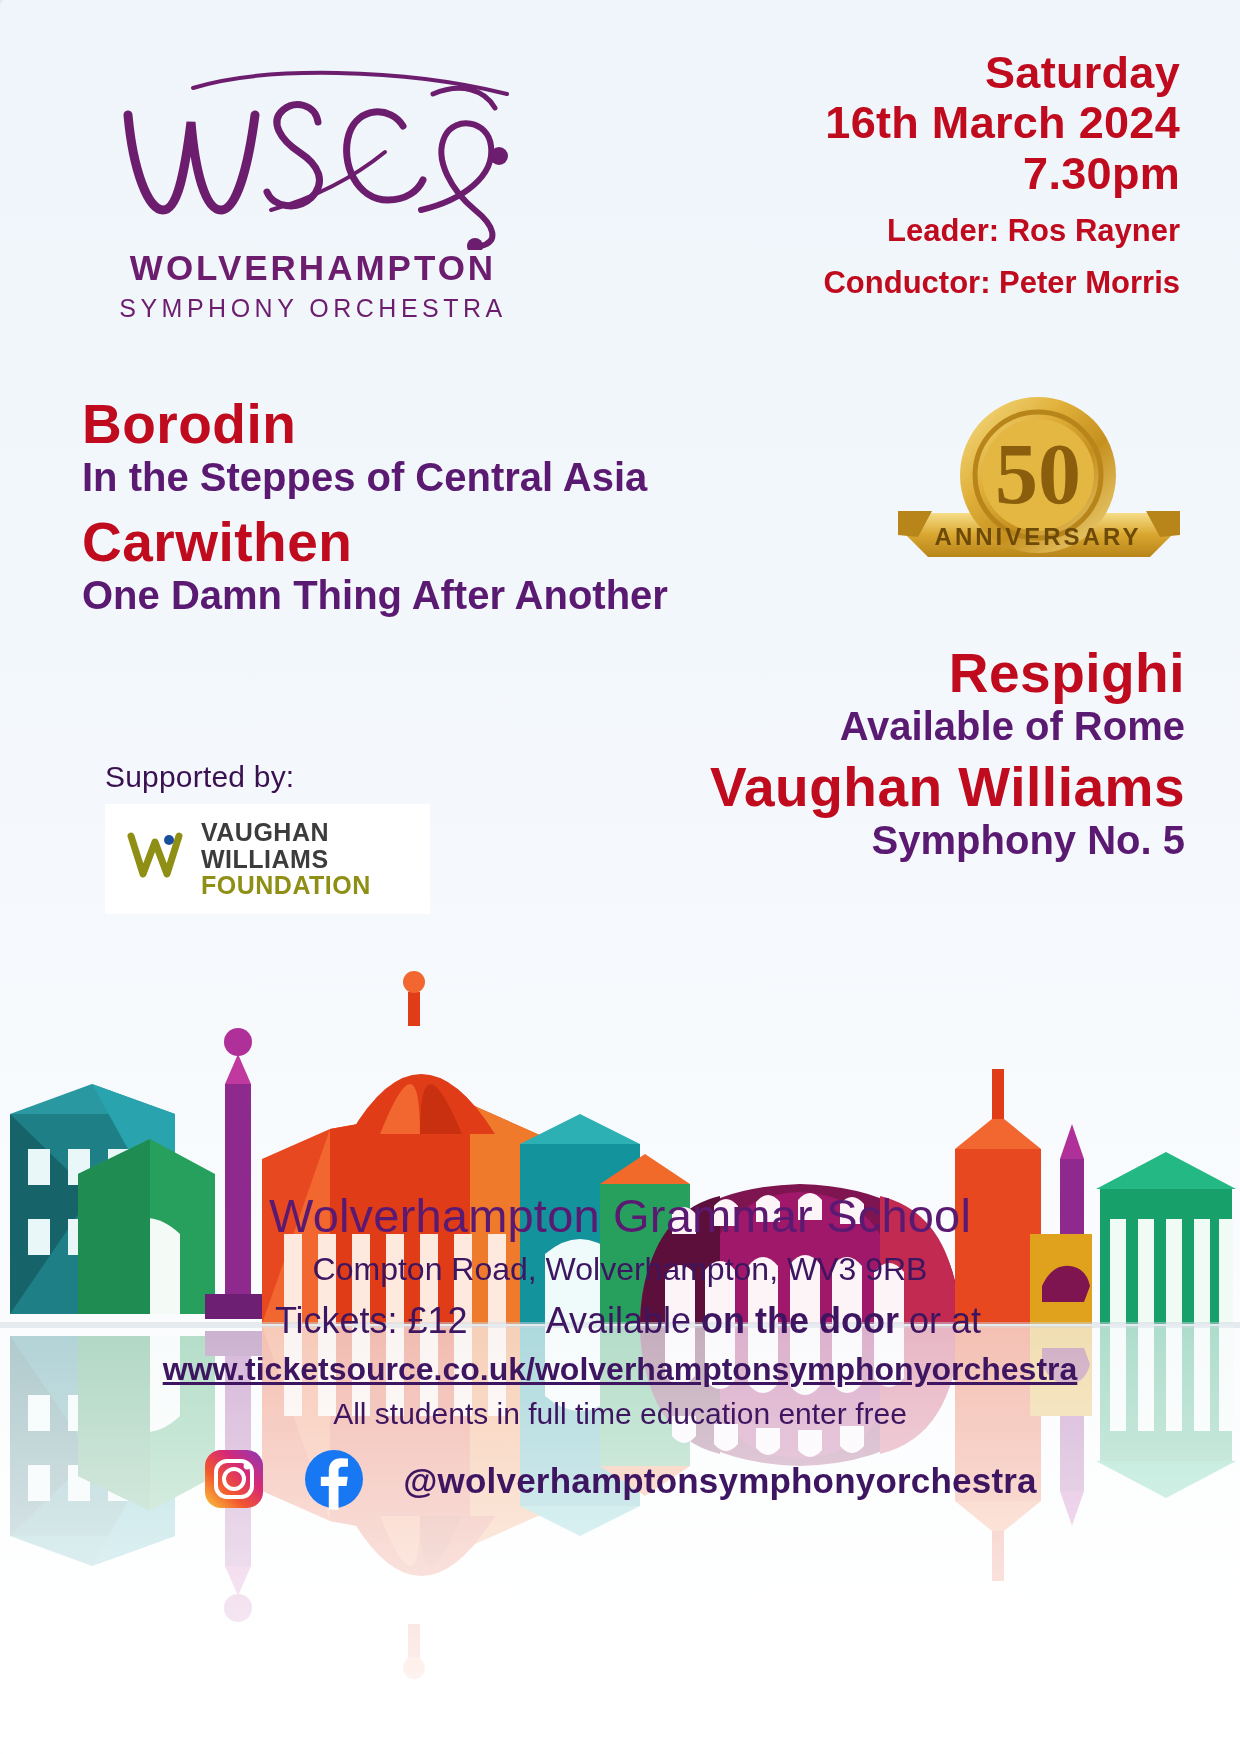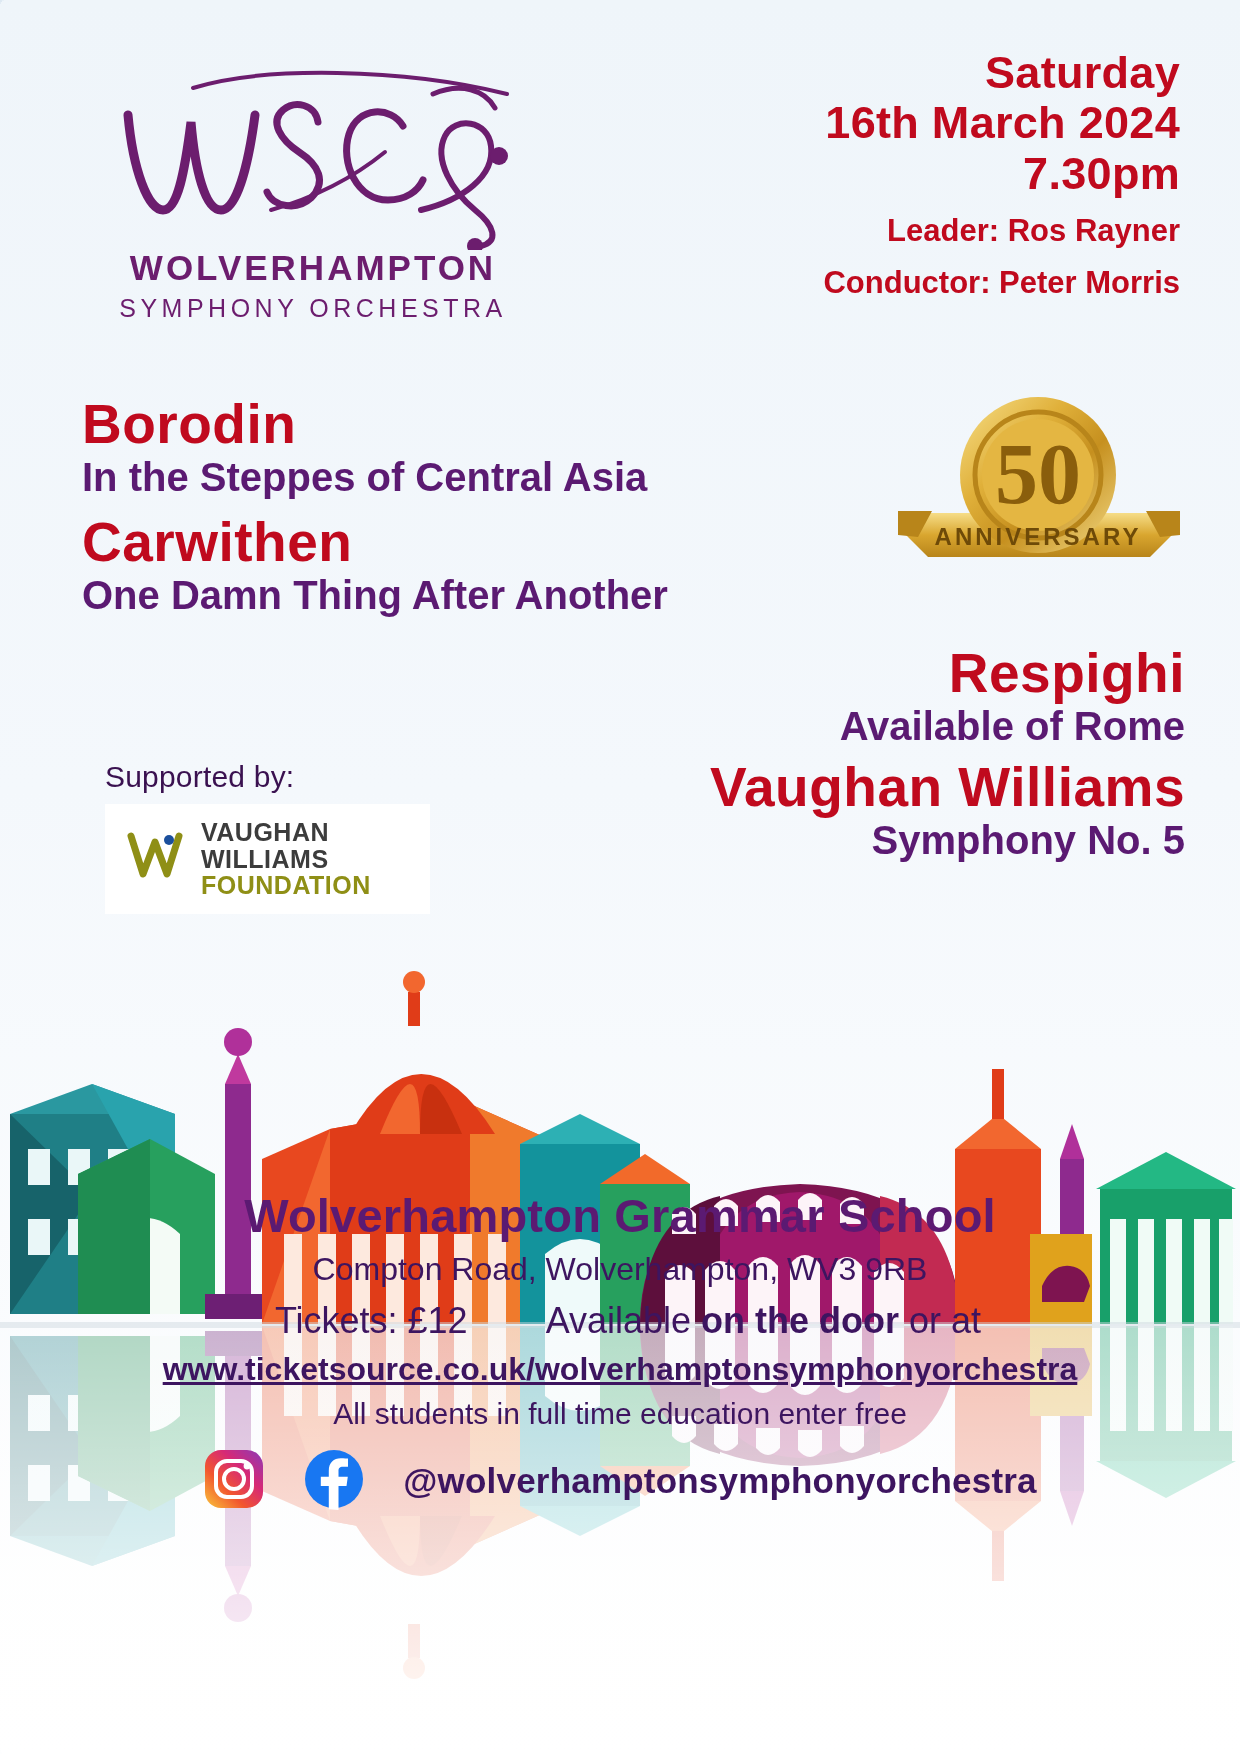--- a/index.html
+++ b/index.html
@@ -96,21 +96,21 @@
   .skyline{
     position:absolute;left:0;bottom:0;width:1240px;height:820px;
   }
   .skyline svg{display:block;width:100%;height:100%;}
 
   
   .venue{
     position:absolute;left:0;right:0;top:1188px;text-align:center;
     color:#5b1a72;
   }
-  .venue-name{font-weight:bold;font-size:47px;letter-spacing:.2px;}
+  .venue-name{font-weight:normal;font-size:47px;letter-spacing:.2px;}
   .venue-addr{font-size:32px;margin-top:8px;color:#3d1560;}
 
   .tickets{
     position:absolute;left:0;right:0;top:1300px;text-align:center;color:#3d1560;
   }
   .tickets-line1{font-size:36px;padding-left:16px;}
   .tickets-line1 .gap{display:inline-block;width:60px;}
   .tickets-line1 b{font-weight:bold;}
   .tickets-url{
     font-weight:bold;font-size:32px;text-decoration:underline;margin-top:9px;

